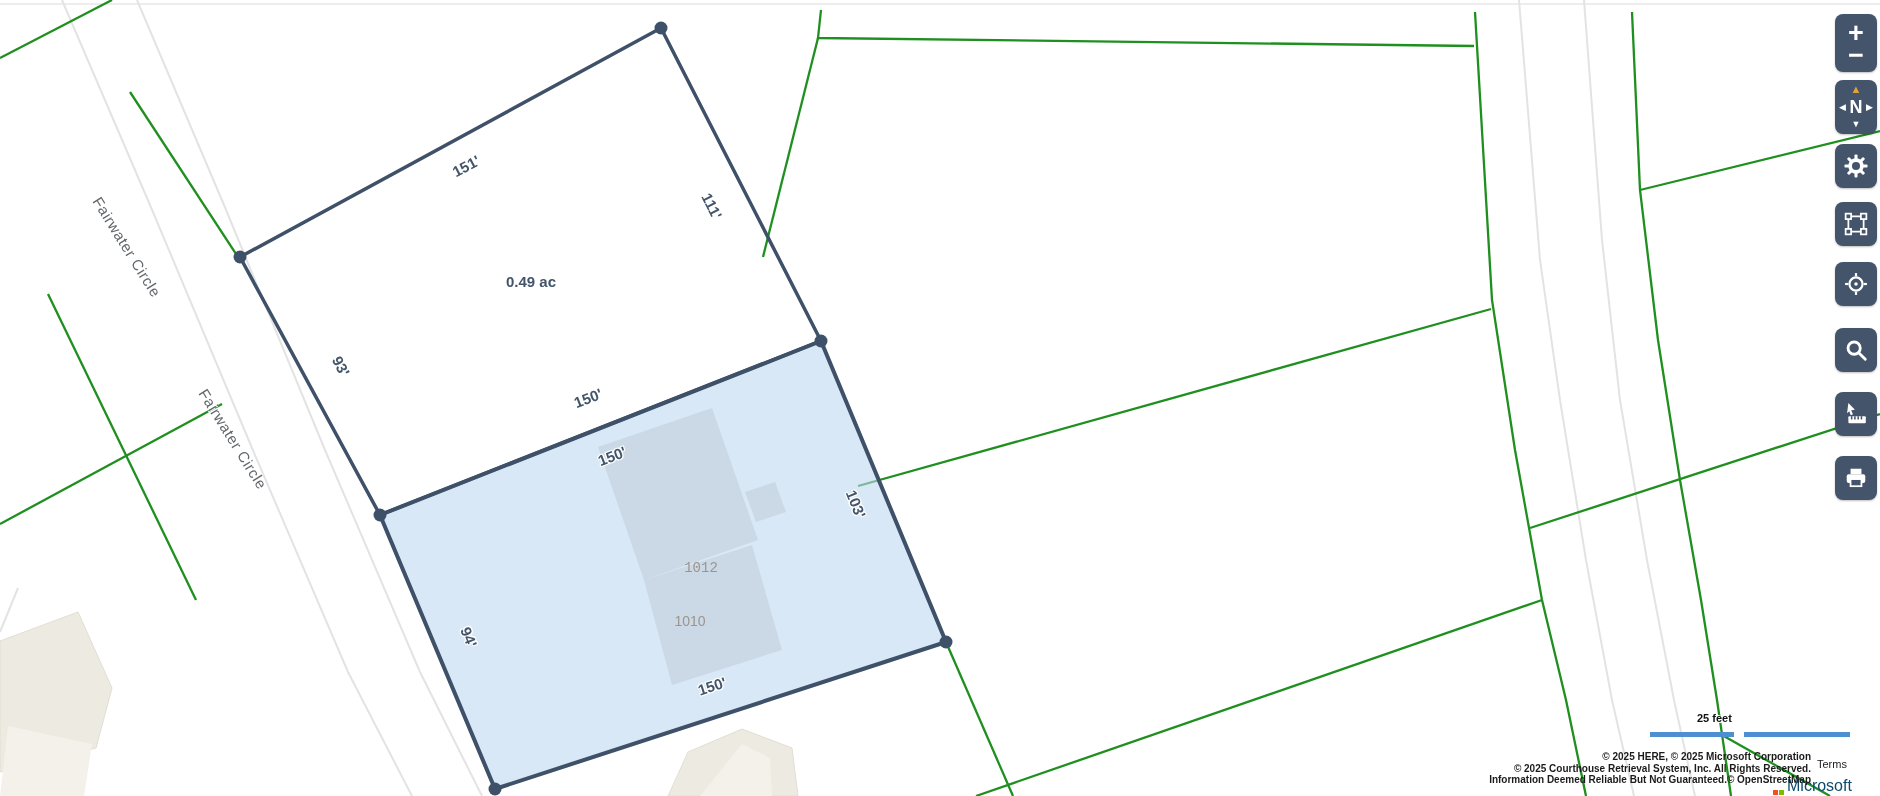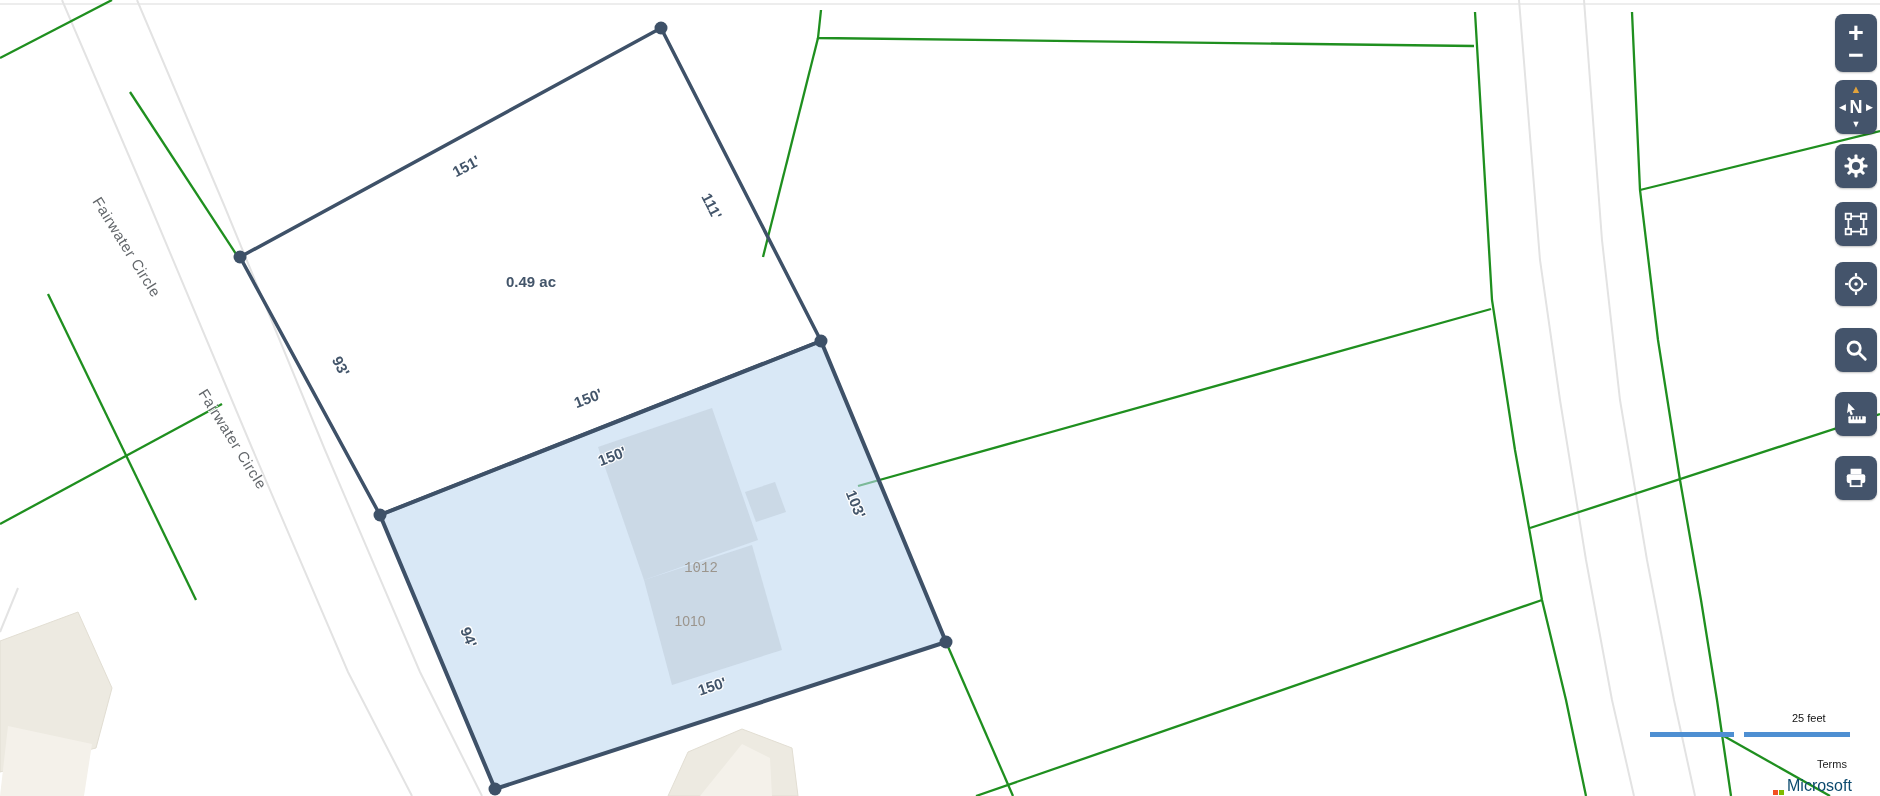--- a/index.html
+++ b/index.html
@@ -193,30 +193,35 @@
   </div>
 
   <div class="tbtn" style="top:456px;height:44px;">
     <svg width="24" height="24" viewBox="0 0 22 22">
       <rect x="6" y="2.5" width="10" height="5" fill="#fff"></rect>
       <rect x="2.5" y="7.5" width="17" height="8" rx="1.8" fill="#fff"></rect>
       <rect x="6" y="12" width="10" height="6.5" fill="#44546b" stroke="#fff" stroke-width="1.6"></rect>
     </svg>
   </div>
 
-  <div class="scaletxt" style="left:1792px;">25 feet</div>
+  <div class="scaletxt" style="left:1697px;font-weight:bold;">25 feet</div>
   <div class="scaletxt" style="left:1920px;">10 m</div>
   <div class="scalebar" style="left:1650px;width:84px;"></div>
   <div class="scalebar" style="left:1744px;width:106px;"></div>
 
   <div class="bingmark">
     <span class="mslogo">
       <i style="background:#f25022;"></i>
         <i style="background:#7fba00;"></i>
       <i style="background:#00a4ef;"></i>
         <i style="background:#ffb900;"></i>
     </span>
     <span class="txt">Microsoft Bing</span>
   </div>
 
+  <div class="attr">
+    <div>© 2025 HERE, © 2025 Microsoft Corporation</div>
+    <div>© 2025 Courthouse Retrieval System, Inc. All Rights Reserved.</div>
+    <div>Information Deemed Reliable But Not Guaranteed.© OpenStreetMap</div>
+  </div>
   <div class="terms">Terms</div>
 
 </div>
 
 </body></html>

